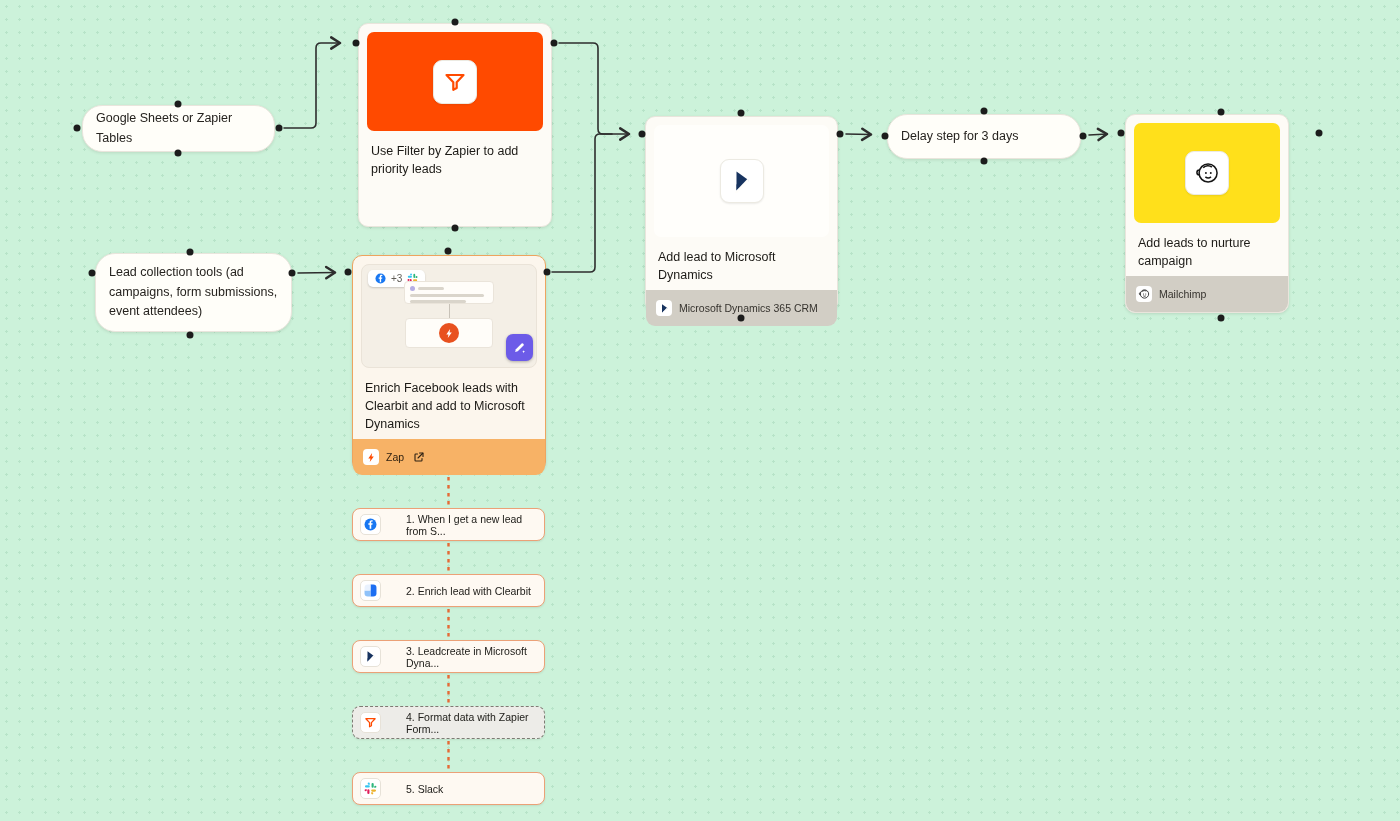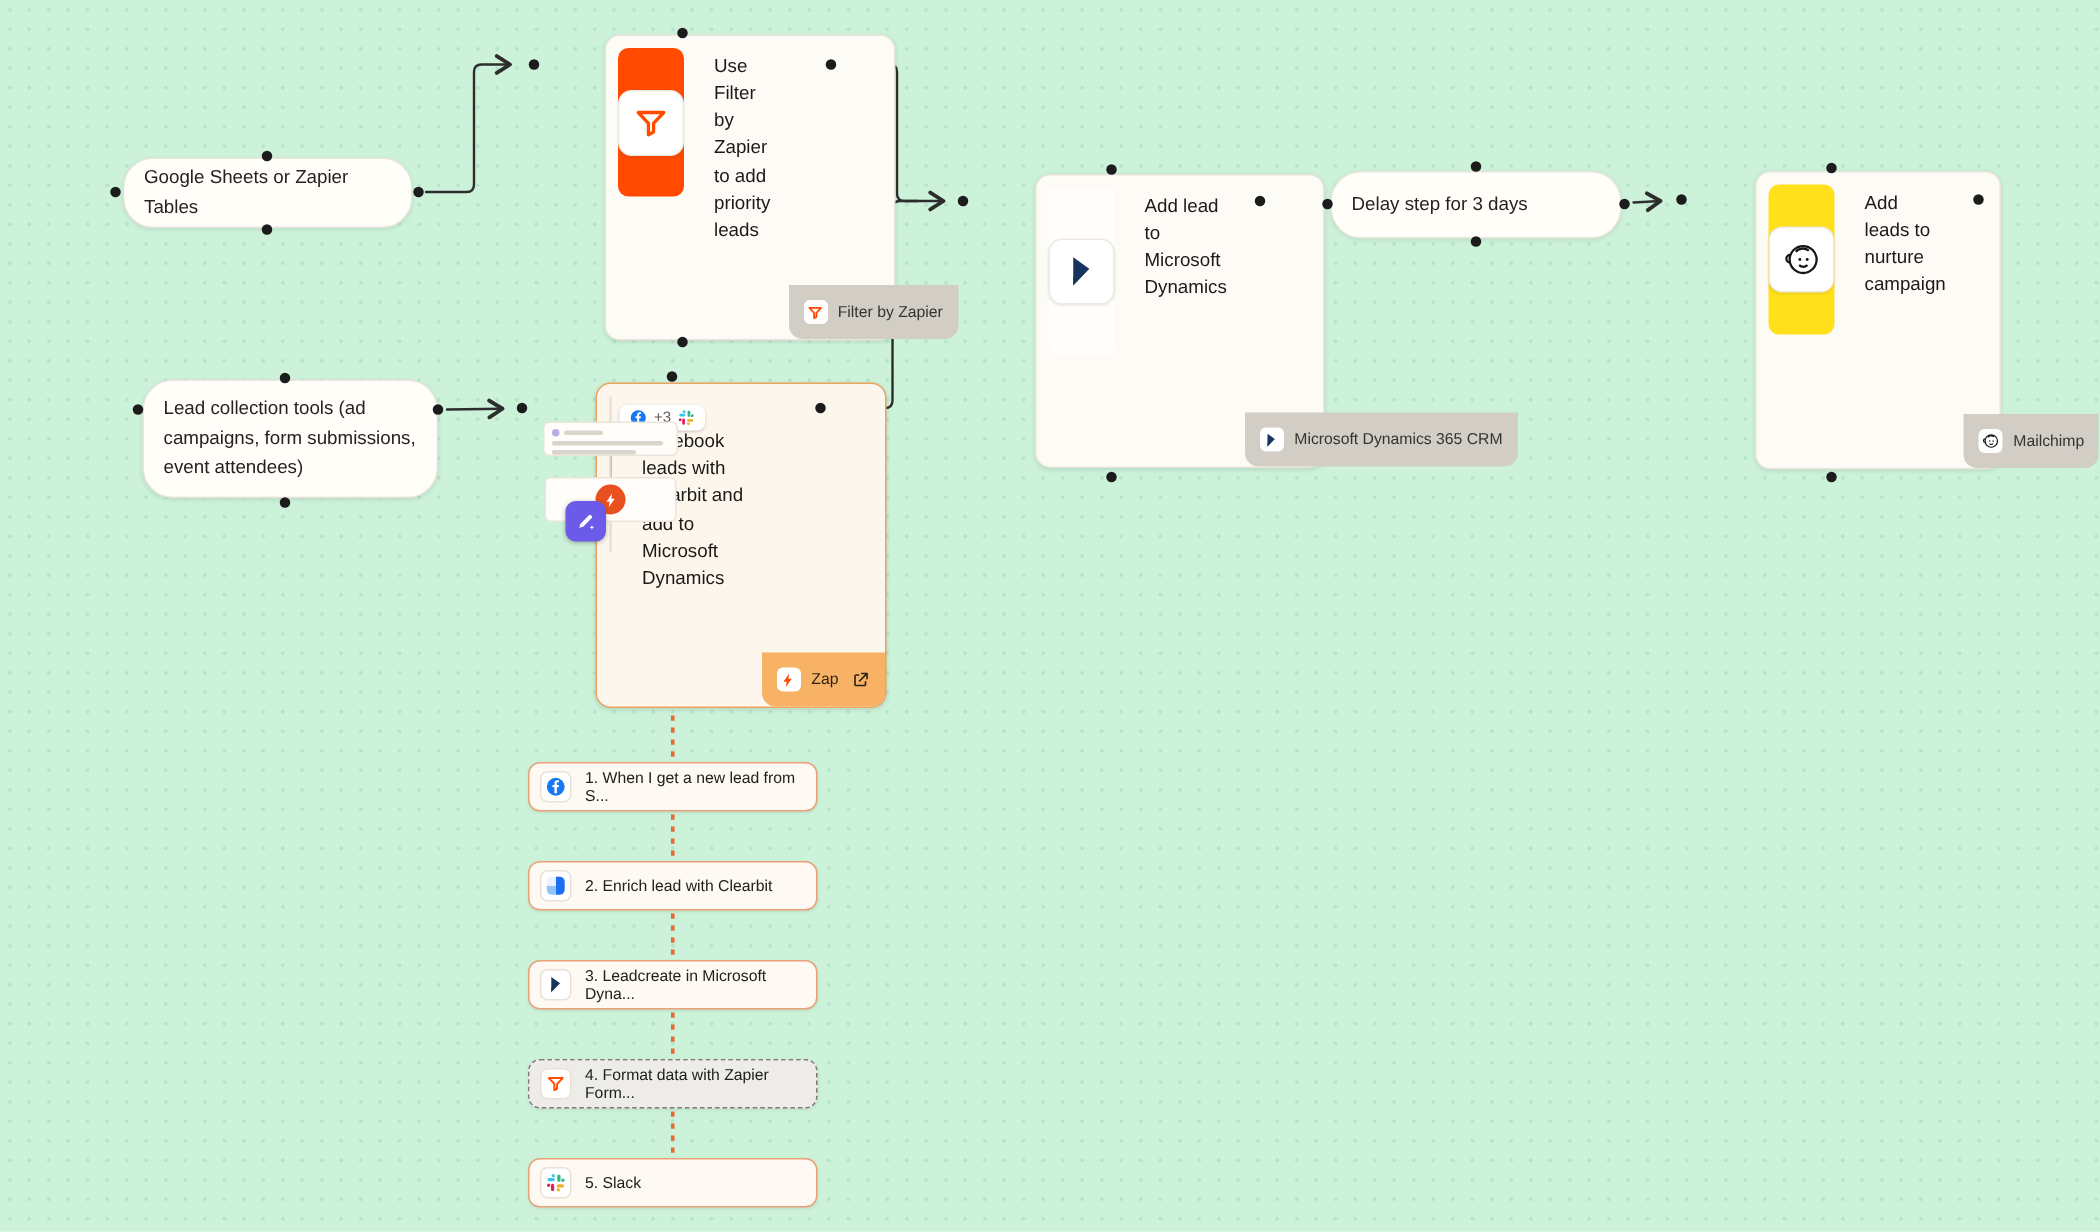--- a/index.html
+++ b/index.html
@@ -23,21 +23,21 @@
     box-shadow:0 1px 3px rgba(60,60,45,.12);
     display:flex;align-items:center;padding:0 13px;
     font-size:12.5px;line-height:1.55;color:#26231f;
   }
 
   
   .card{
     position:absolute;box-sizing:border-box;
     background:#fdfbf6;border:1px solid #e9e5dc;border-radius:10px;
     box-shadow:0 1px 3px rgba(60,60,45,.14);
-    display:flex;margin-left:45px;
+    display:flex;flex-direction:column;
   }
   .card-media{
     margin:8px 8px 0;border-radius:7px;
     display:flex;align-items:center;justify-content:center;flex:none;
   }
   .app-tile{
     width:42px;height:42px;background:#fff;border:1px solid #eceae2;border-radius:9px;
     display:flex;align-items:center;justify-content:center;
     box-shadow:0 1px 2px rgba(0,0,0,.08);
   }
@@ -83,21 +83,21 @@
   .edit-btn{
     position:absolute;right:3px;bottom:6px;width:27px;height:27px;border-radius:7px;
     background:#6c5be8;display:flex;align-items:center;justify-content:center;
     box-shadow:0 1px 3px rgba(0,0,0,.28);cursor:pointer;
   }
 
   
   .step{
     position:absolute;left:352px;width:193px;height:33px;box-sizing:border-box;
     background:#fef9f2;border:1px solid #eba177;border-radius:8px;
-    display:flex;align-items:center;gap:9px;padding:0 7px;
+    display:flex;align-items:center;gap:25px;padding:0 7px;
     font-size:10.5px;color:#21201c;box-shadow:0 1px 2px rgba(60,60,45,.1);
   }
   .step-tile{
     width:19px;height:19px;background:#fff;border:1px solid #e7e2d8;border-radius:5px;flex:none;
     display:flex;align-items:center;justify-content:center;
   }
   .step.ghost{background:#edece8;border:1px dashed #7d7b73;}
 
   .dot{
     position:absolute;width:7px;height:7px;border-radius:50%;background:#1c1c1c;
@@ -146,28 +146,20 @@
 
   <div class="card" style="left:358px;top:23px;width:194px;height:204px;">
     <div class="card-media" style="height:99px;background:#ff4a00;">
       <div class="app-tile">
         <svg width="24" height="24" viewBox="0 0 24 24" fill="none" stroke="#ff4a00" stroke-width="2.2" stroke-linejoin="round">
             <path d="M3.5 5h17l-6.8 7.2v5.8l-3.4 1.8v-7.6z"></path>
           </svg>
       </div>
     </div>
     <div class="card-title">Use Filter by Zapier to add priority leads</div>
-    <div class="card-footer">
-      <span class="footer-tile">
-        <svg width="11" height="11" viewBox="0 0 24 24" fill="none" stroke="#ff4a00" stroke-width="2.6" stroke-linejoin="round">
-            <path d="M3.5 5h17l-6.8 7.2v5.8l-3.4 1.8v-7.6z"></path>
-          </svg>
-      </span>
-      <span>Filter by Zapier</span>
-    </div>
   </div>
 
   <div class="card zap-card" style="left:352px;top:255px;width:194px;height:217px;">
     <div class="zap-preview">
       <div class="apps-pill">
         <span style="display:flex;">
           <svg width="11" height="11" viewBox="0 0 24 24">
               <circle cx="12" cy="12" r="11" fill="#1877F2"></circle>
               <path d="M15.5 12.6l.4-2.8h-2.7V8c0-.8.4-1.5 1.6-1.5h1.2V4.1S14.9 4 13.9 4c-2.1 0-3.5 1.3-3.5 3.6v2.2H8v2.8h2.4V20h3v-7.4z" fill="#fff"></path>
             </svg>

